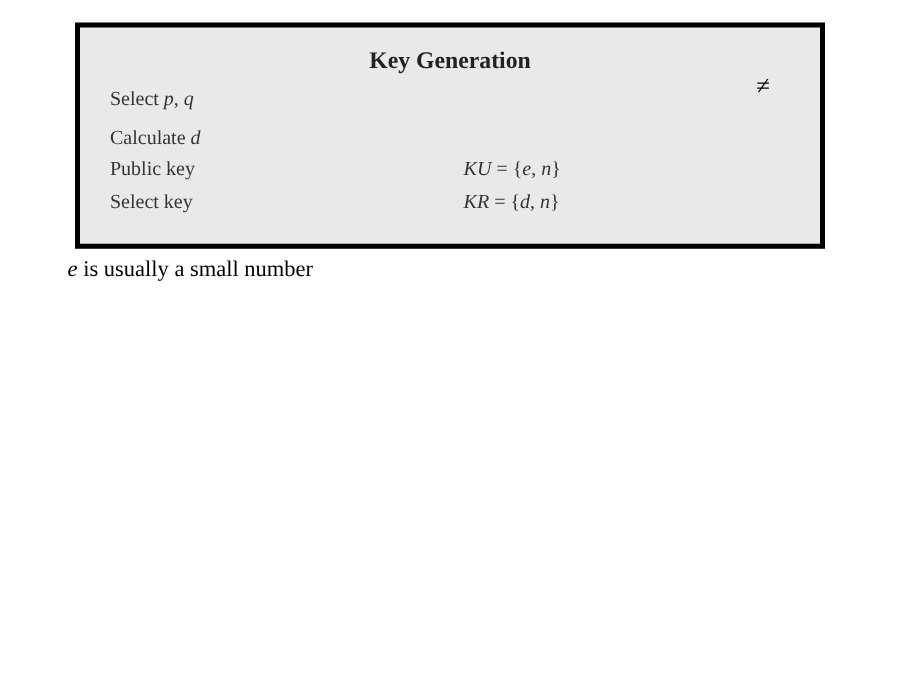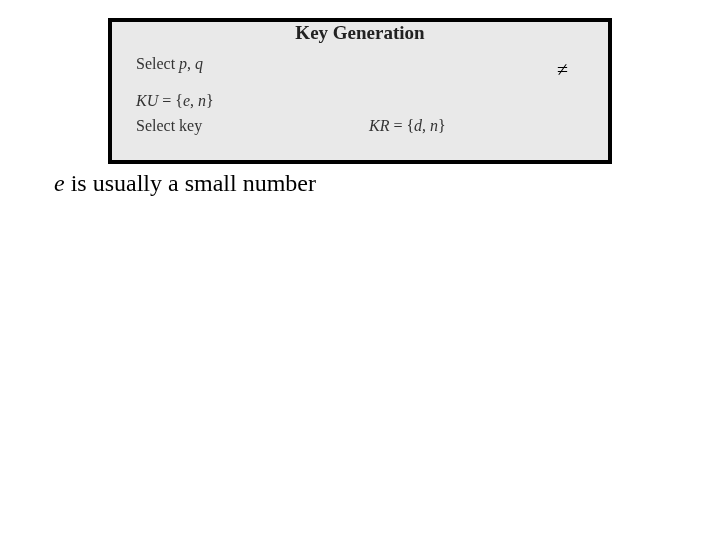--- a/index.html
+++ b/index.html
@@ -20,26 +20,26 @@
   }
   .title {
     font-family: Arial, Helvetica, sans-serif;
     font-size: 42px;
     font-weight: 400;
     text-align: center;
     letter-spacing: 1px;
     margin: 0 0 8px 0;
   }
   .box {
-    width: 504px;
+    width: 600px;
     margin: 0 auto;
     background: #e9e9e9;
     border: 4px solid #000;
     box-sizing: border-box;
-    padding: 0 24px 18px 24px;
+    padding: 16px 24px 18px 24px;
     position: relative;
   }
   .box-title {
     font-family: "Times New Roman", Times, serif;
     font-weight: bold;
     font-size: 19px;
     text-align: center;
     margin-bottom: 10px;
     color: #222;
   }
@@ -57,43 +57,45 @@
     flex: 0 0 48%;
     text-align: left;
   }
   .neq-overlay {
     position: absolute;
     top: 36px;
     right: 40px;
     font-size: 20px;
   }
   .footnote {
-    font-size: 24px;
+    font-size: 18px;
     margin: 6px 0 0 54px;
   }
   .footnote .e { font-style: italic; }
 </style>
 </head>
 <body>
 
 <div class="slide">
 
 
   <div class="box">
     <div class="box-title">Key Generation</div>
 
     <div class="row">
       <div class="left">Select <i>p</i>, <i>q</i></div>
     </div>
     <div class="row">
       <div class="right"></div>
     </div>
     <div class="row">
+      <div class="left">Calculate <i>d</i></div>
     </div>
     <div class="row">
+      <div class="left">Public key</div>
       <div class="right"><i>KU</i> = {<i>e</i>, <i>n</i>}</div>
     </div>
     <div class="row">
       <div class="left">Select key</div>
       <div class="right"><i>KR</i> = {<i>d</i>, <i>n</i>}</div>
     </div>
 
     <div class="neq-overlay">≠</div>
   </div>
 

